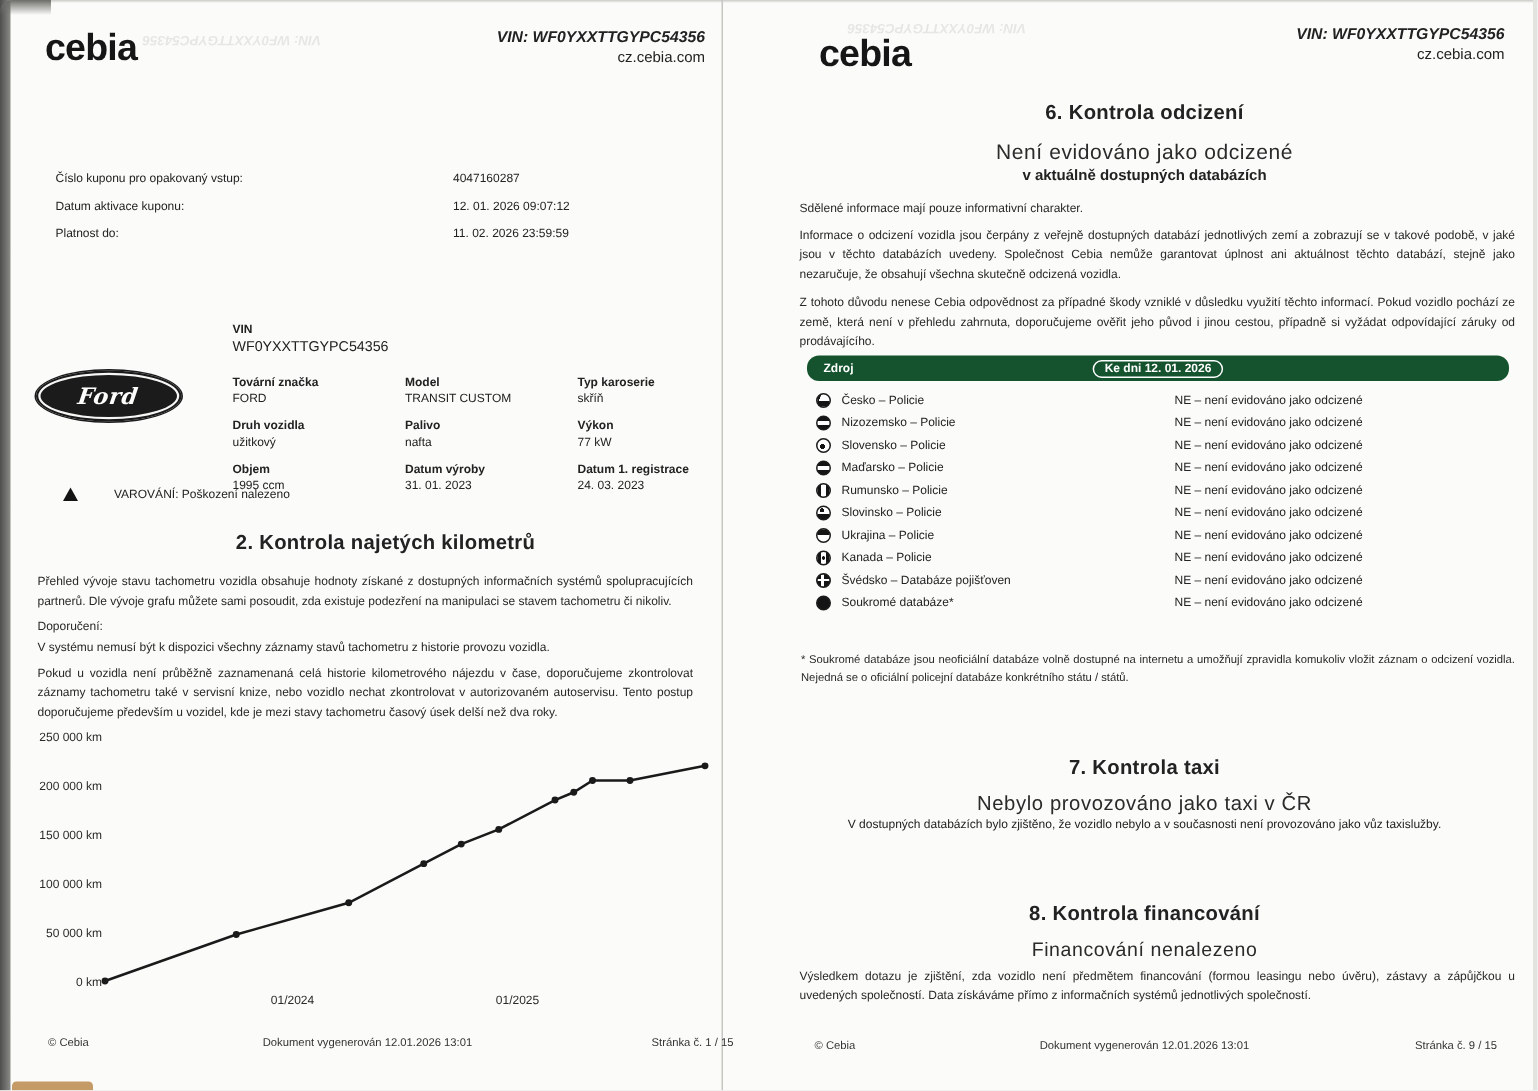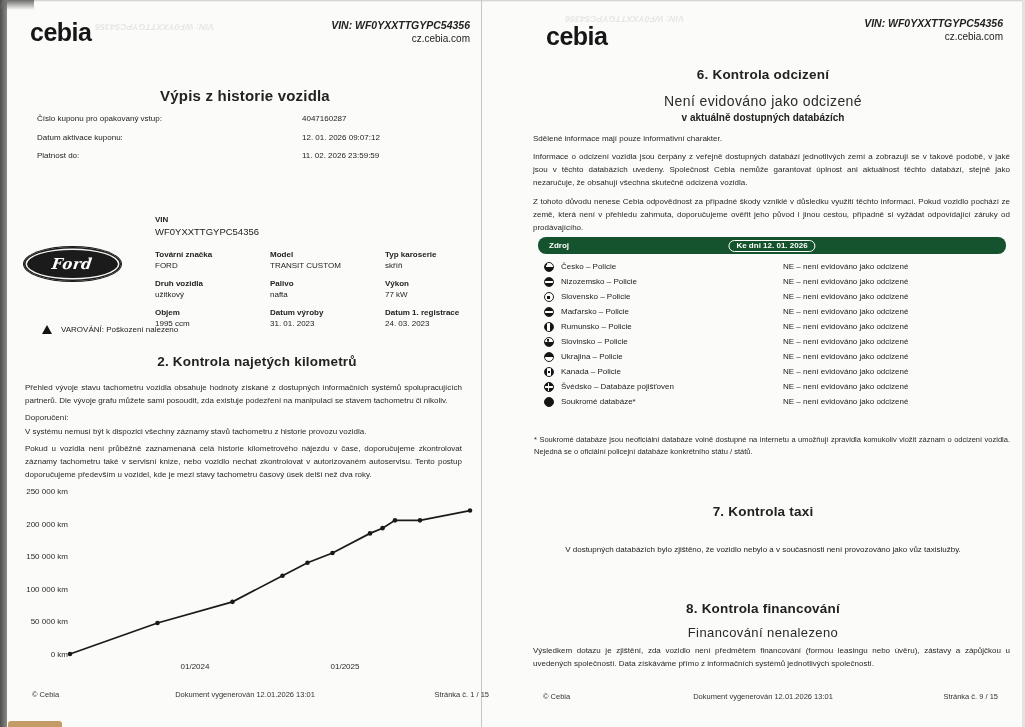--- a/index.html
+++ b/index.html
@@ -38,21 +38,21 @@
   .vvalue{font-size:8px;margin-top:2px;}
 
   
   .ford-oval{width:97px;height:34px;background:#1b1b1b;border-radius:50%/50%;
     box-shadow:inset 0 0 0 1.5px #1b1b1b, inset 0 0 0 3px #f6f6f4, 0 0 0 1px #1b1b1b;
     display:flex;align-items:center;justify-content:center;}
   .ford-script{font-family:"DejaVu Serif","Liberation Serif",serif;font-style:italic;font-weight:bold;
     color:#fdfdfb;font-size:15px;letter-spacing:0.5px;transform:skewX(-8deg);}
 
   
-  .warn-row{display:flex;align-items:center;gap:9px;}
+  .warn-row{display:flex;align-items:center;gap:24px;}
   .warn-tri{width:0;height:0;border-left:5px solid transparent;border-right:5px solid transparent;border-bottom:9px solid #141414;}
   .warn-text{font-size:8px;color:#222;}
 
   
   .theft-bar{width:468px;height:17px;background:#14532d;border-radius:8px;display:flex;align-items:center;position:relative;}
   .theft-bar .src-h{color:#fff;font-size:8px;font-weight:bold;margin-left:11px;}
   .theft-bar .date-h{position:absolute;left:50%;transform:translateX(-50%);color:#fff;font-size:8px;font-weight:bold;
     border:1px solid #fff;border-radius:8px;padding:0px 7px 1px 7px;white-space:nowrap;}
   .trow{position:relative;height:15px;}
   .tsrc{position:absolute;left:23px;top:2px;font-size:8px;}
@@ -84,21 +84,20 @@
   <div class="abs scan-right-edge"></div>
   <div class="abs scan-smudge"></div>
 
   <div class="abs brand" style="left:30px;top:18px;">cebia</div>
   <div class="abs ghost" style="left:95px;top:22px;">VIN: WF0YXXTTGYPC54356</div>
   <div class="abs vin-block right" style="left:270px;top:18px;width:200px;">
     <div class="vin-line">VIN: WF0YXXTTGYPC54356</div>
     <div class="site-line">cz.cebia.com</div>
   </div>
 
-  <div class="abs doc-title center" style="left:8px;top:87px;width:474px;">Výpis z historie vozidla</div>
 
   <div class="abs small-label" style="left:37px;top:114px;">Číslo kuponu pro opakovaný vstup:</div>
   <div class="abs small-label" style="left:302px;top:114px;">4047160287</div>
   <div class="abs small-label" style="left:37px;top:133px;">Datum aktivace kuponu:</div>
   <div class="abs small-label" style="left:302px;top:133px;">12. 01. 2026 09:07:12</div>
   <div class="abs small-label" style="left:37px;top:151px;">Platnost do:</div>
   <div class="abs small-label" style="left:302px;top:151px;">11. 02. 2026 23:59:59</div>
 
 
   <div class="abs vlabel" style="left:155px;top:215px;">VIN</div>
@@ -253,20 +252,21 @@
       <div class="trow">
         <span class="flag flag-private"></span>
         <span class="tsrc">Soukromé databáze*</span>
         <span class="tstatus">NE – není evidováno jako odcizené</span>
       </div>
     </div>
 
   <div class="abs para" style="left:534px;top:434px;width:476px;font-size:7.5px;">* Soukromé databáze jsou neoficiální databáze volně dostupné na internetu a umožňují zpravidla komukoliv vložit záznam o odcizení vozidla. Nejedná se o oficiální policejní databáze konkrétního státu / států.</div>
 
   <div class="abs sec-heading center" style="left:513px;top:504px;width:500px;">7. Kontrola taxi</div>
+  <div class="abs result-line center" style="left:513px;top:528px;width:500px;font-size:13.5px;">Nebylo provozováno jako taxi v ČR</div>
   <div class="abs center" style="left:513px;top:545px;width:500px;font-size:8px;">V dostupných databázích bylo zjištěno, že vozidlo nebylo a v současnosti není provozováno jako vůz taxislužby.</div>
 
   <div class="abs sec-heading center" style="left:513px;top:601px;width:500px;">8. Kontrola financování</div>
   <div class="abs result-line center" style="left:513px;top:625px;width:500px;font-size:13px;">Financování nenalezeno</div>
   <div class="abs para" style="left:533px;top:645px;width:477px;">Výsledkem dotazu je zjištění, zda vozidlo není předmětem financování (formou leasingu nebo úvěru), zástavy a zápůjčkou u uvedených společností. Data získáváme přímo z informačních systémů jednotlivých společností.</div>
 
   <div class="abs footer-text" style="left:543px;top:692px;">© Cebia</div>
   <div class="abs footer-text center" style="left:513px;top:692px;width:500px;">Dokument vygenerován 12.01.2026 13:01</div>
   <div class="abs footer-text right" style="left:888px;top:692px;width:110px;">Stránka č. 9 / 15</div>
 

